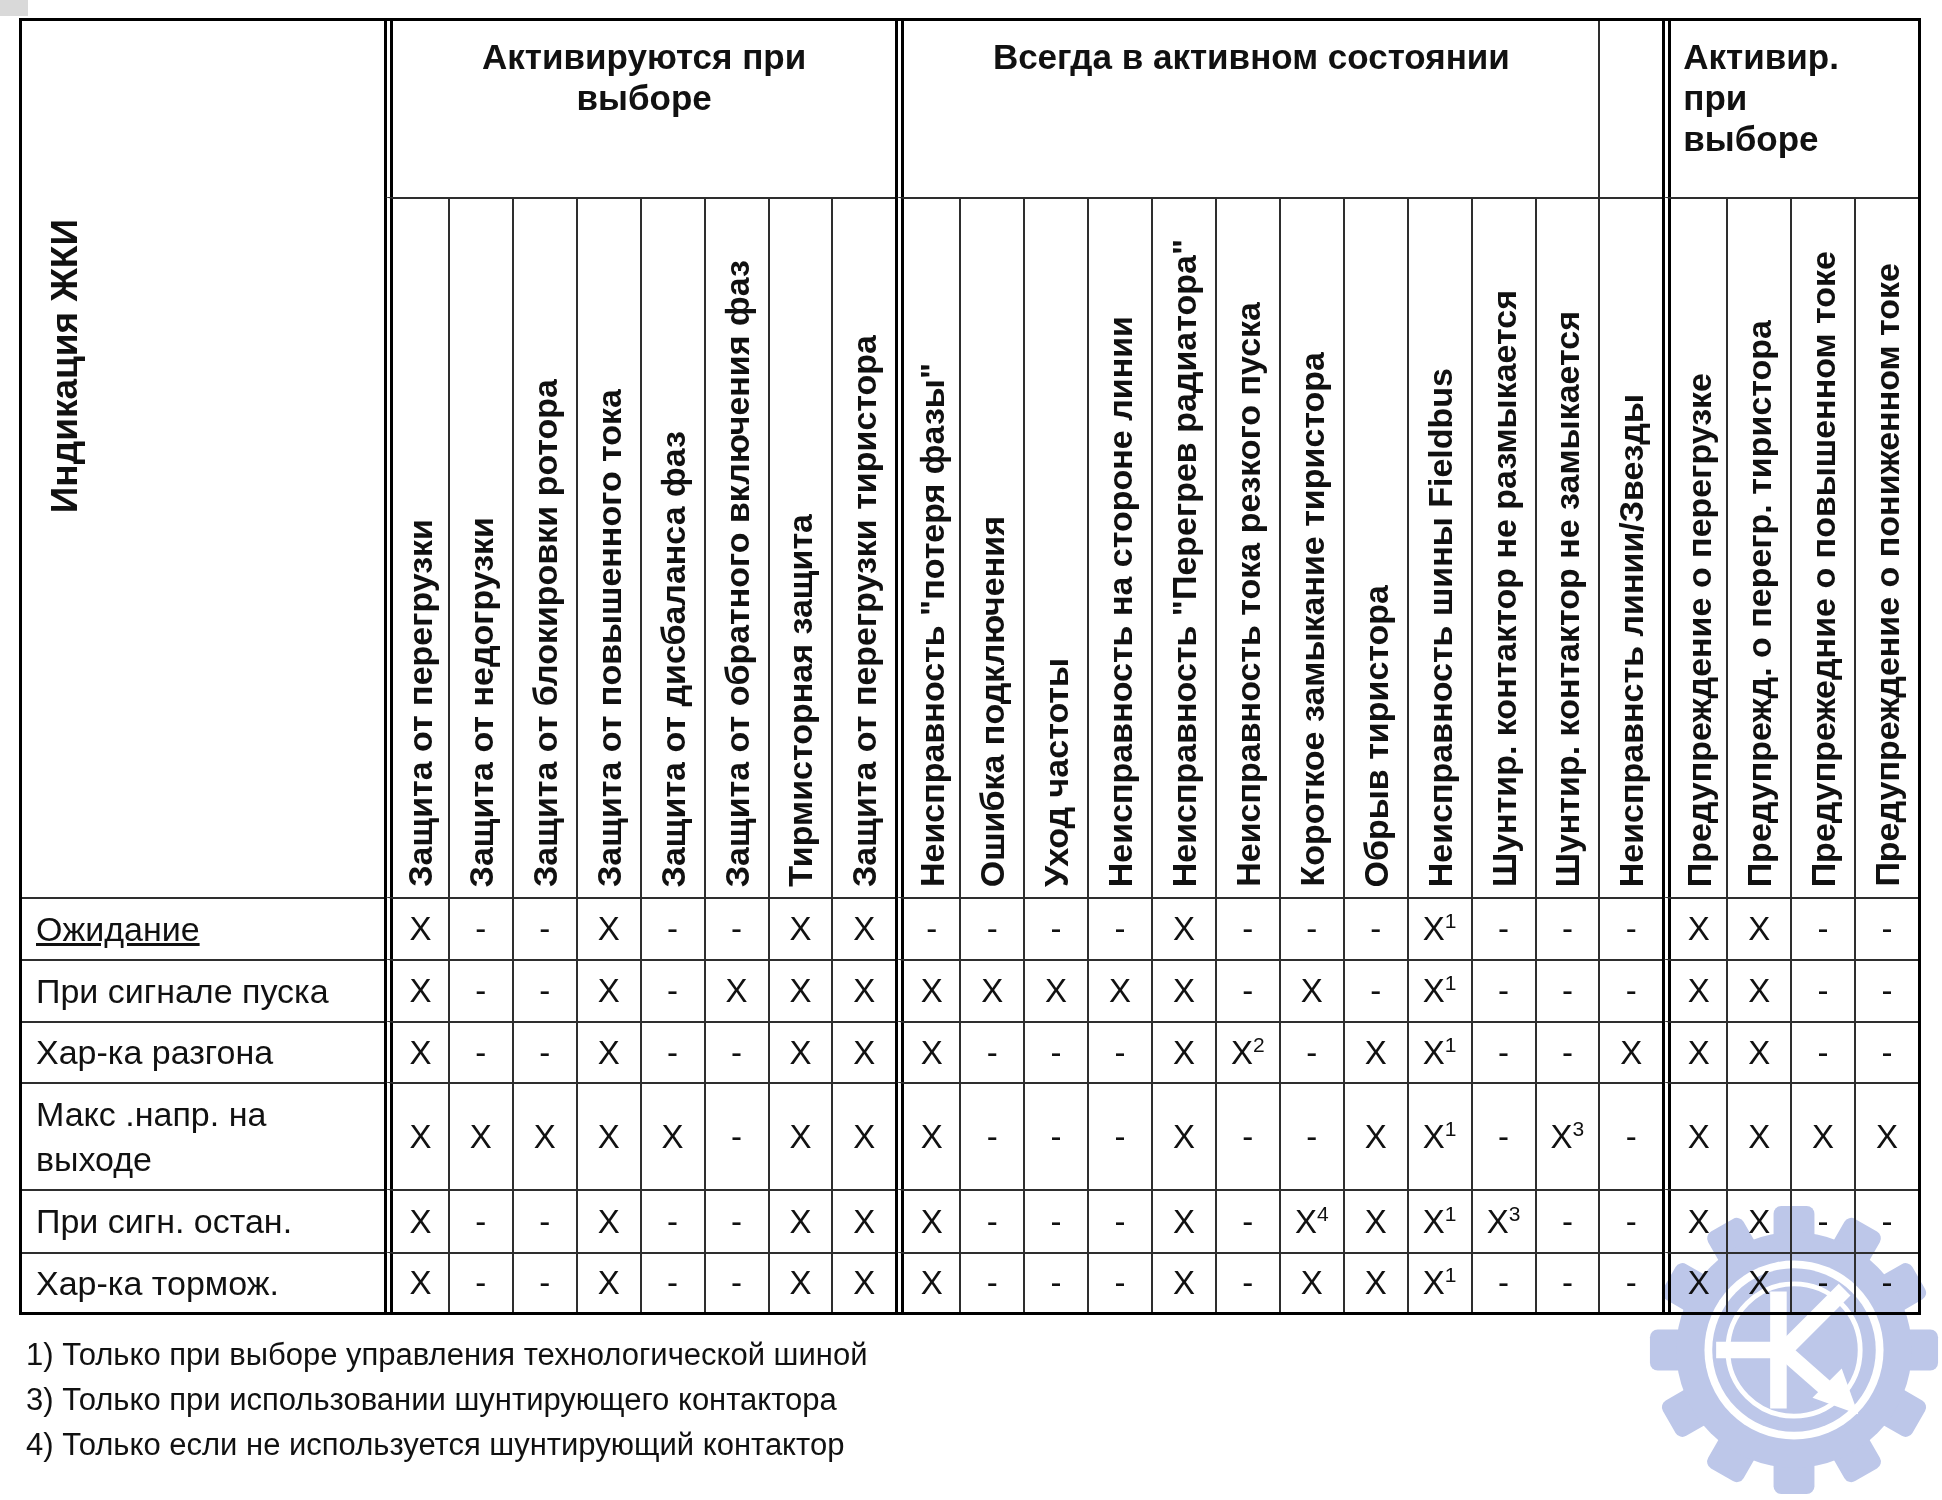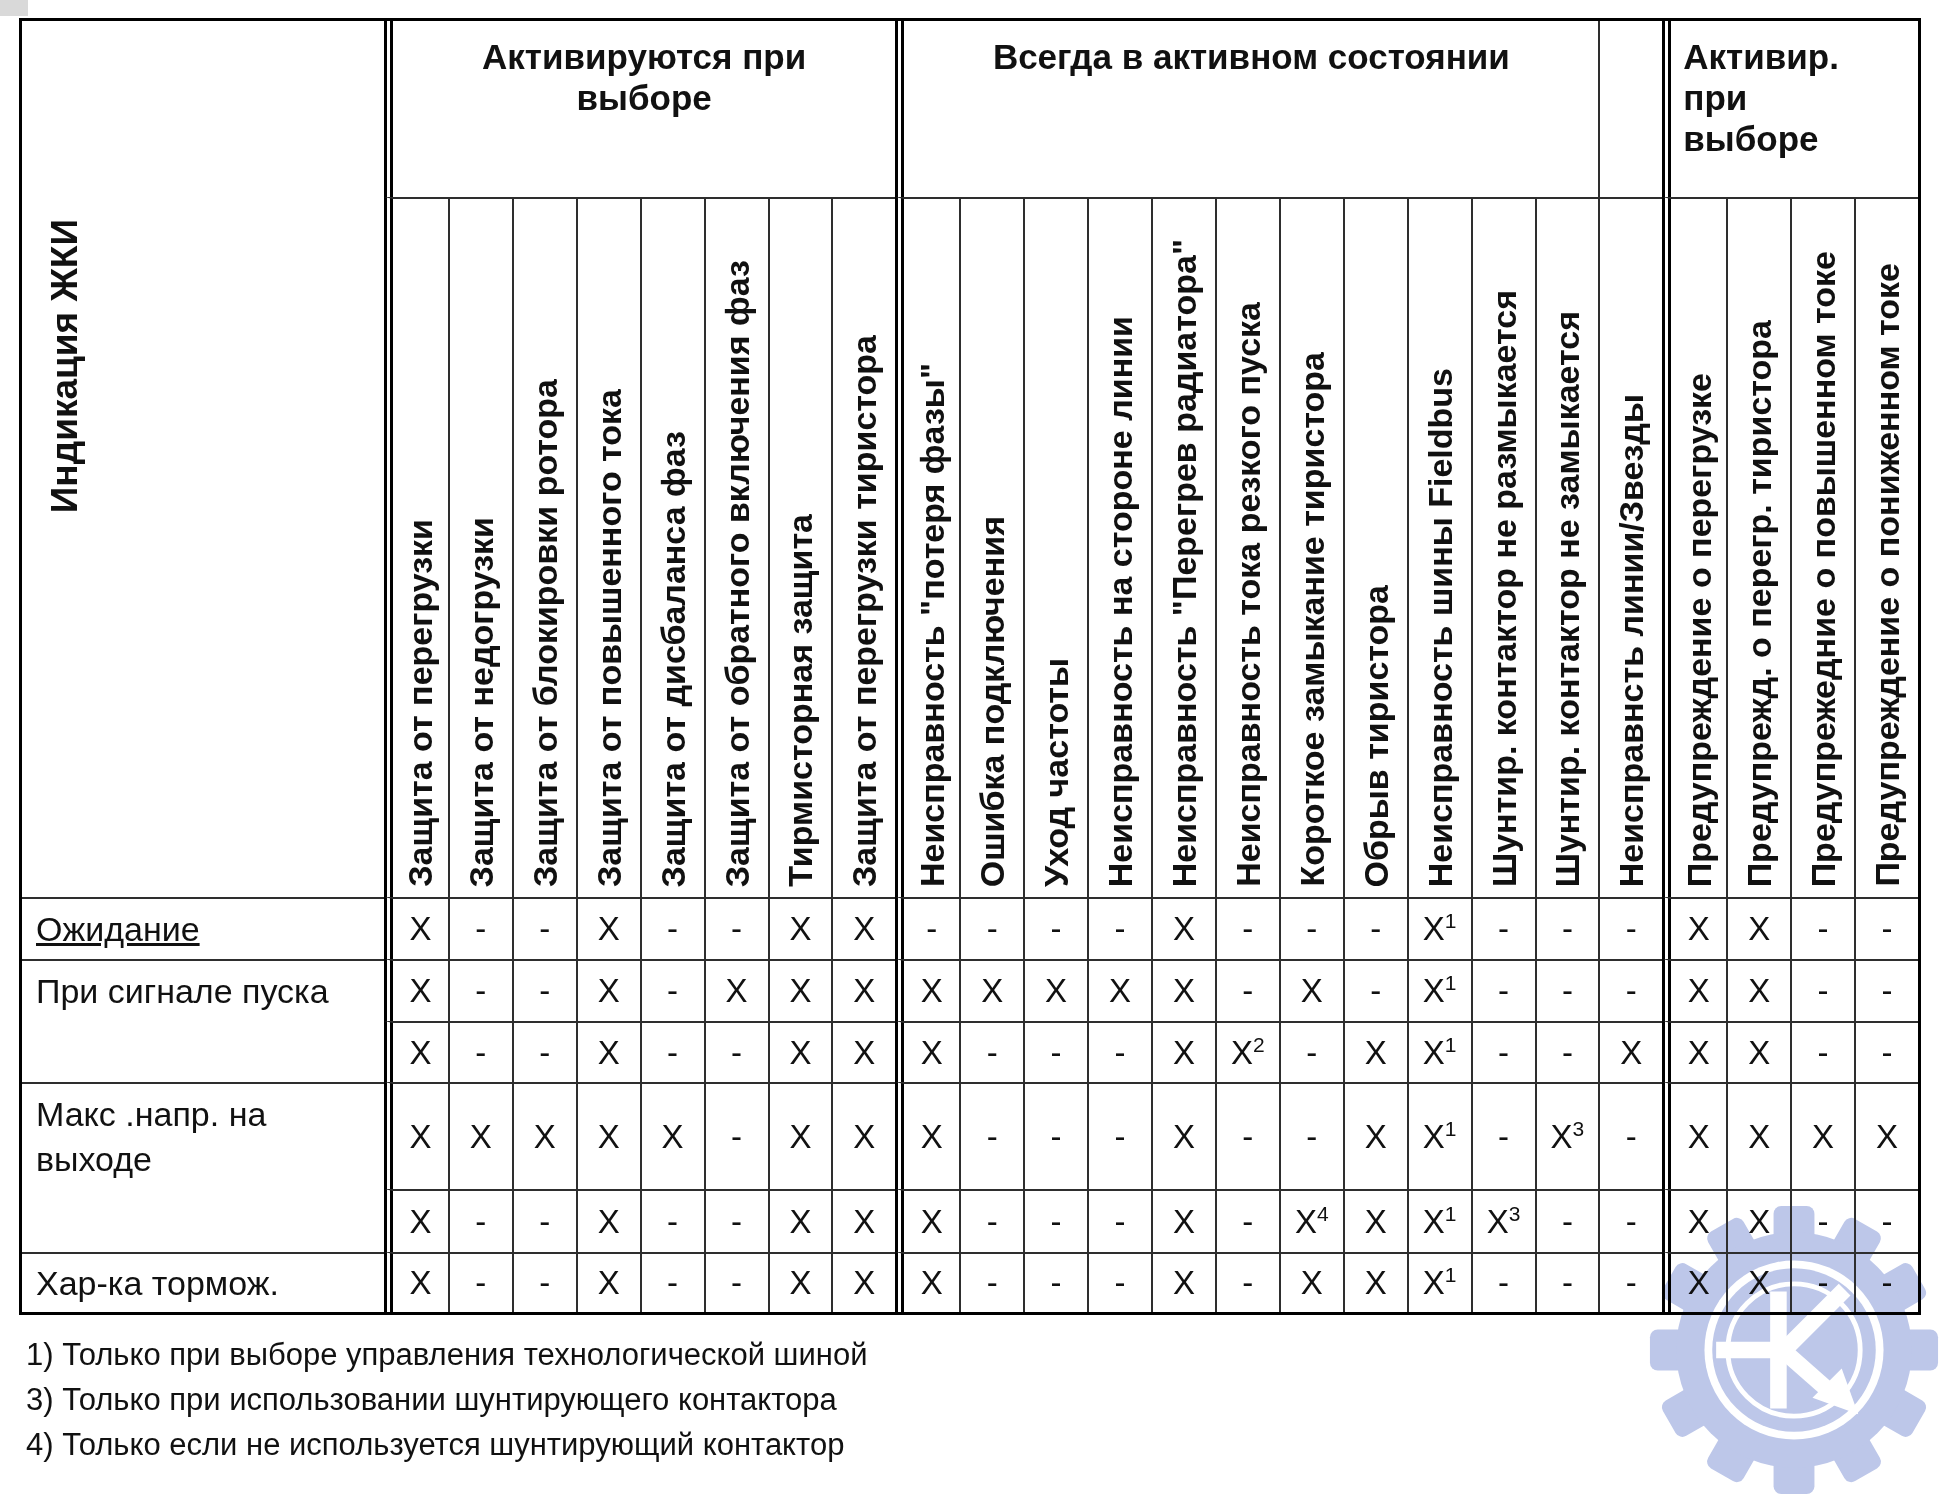--- a/index.html
+++ b/index.html
@@ -203,20 +203,21 @@
     <div class="cell dcell" style="grid-area: 4 / 18;">
       <span>X<sup>1</sup></span>
     </div>
     <div class="cell dcell" style="grid-area: 4 / 19;">-</div>
     <div class="cell dcell" style="grid-area: 4 / 20;">-</div>
     <div class="cell dcell" style="grid-area: 4 / 21;">-</div>
     <div class="cell dcell dl" style="grid-area: 4 / 22;">X</div>
     <div class="cell dcell" style="grid-area: 4 / 23;">X</div>
     <div class="cell dcell" style="grid-area: 4 / 24;">-</div>
     <div class="cell dcell" style="grid-area: 4 / 25;">-</div>
+    <div class="cell c1 rlabel" style="grid-area: 5 / 1;">Хар-ка разгона</div>
     <div class="cell dcell dl" style="grid-area: 5 / 2;">X</div>
     <div class="cell dcell" style="grid-area: 5 / 3;">-</div>
     <div class="cell dcell" style="grid-area: 5 / 4;">-</div>
     <div class="cell dcell" style="grid-area: 5 / 5;">X</div>
     <div class="cell dcell" style="grid-area: 5 / 6;">-</div>
     <div class="cell dcell" style="grid-area: 5 / 7;">-</div>
     <div class="cell dcell" style="grid-area: 5 / 8;">X</div>
     <div class="cell dcell" style="grid-area: 5 / 9;">X</div>
     <div class="cell dcell dl" style="grid-area: 5 / 10;">X</div>
     <div class="cell dcell" style="grid-area: 5 / 11;">-</div>
@@ -260,20 +261,21 @@
     </div>
     <div class="cell dcell" style="grid-area: 6 / 19;">-</div>
     <div class="cell dcell" style="grid-area: 6 / 20;">
       <span>X<sup>3</sup></span>
     </div>
     <div class="cell dcell" style="grid-area: 6 / 21;">-</div>
     <div class="cell dcell dl" style="grid-area: 6 / 22;">X</div>
     <div class="cell dcell" style="grid-area: 6 / 23;">X</div>
     <div class="cell dcell" style="grid-area: 6 / 24;">X</div>
     <div class="cell dcell" style="grid-area: 6 / 25;">X</div>
+    <div class="cell c1 rlabel" style="grid-area: 7 / 1;">При сигн. остан.</div>
     <div class="cell dcell dl" style="grid-area: 7 / 2;">X</div>
     <div class="cell dcell" style="grid-area: 7 / 3;">-</div>
     <div class="cell dcell" style="grid-area: 7 / 4;">-</div>
     <div class="cell dcell" style="grid-area: 7 / 5;">X</div>
     <div class="cell dcell" style="grid-area: 7 / 6;">-</div>
     <div class="cell dcell" style="grid-area: 7 / 7;">-</div>
     <div class="cell dcell" style="grid-area: 7 / 8;">X</div>
     <div class="cell dcell" style="grid-area: 7 / 9;">X</div>
     <div class="cell dcell dl" style="grid-area: 7 / 10;">X</div>
     <div class="cell dcell" style="grid-area: 7 / 11;">-</div>

